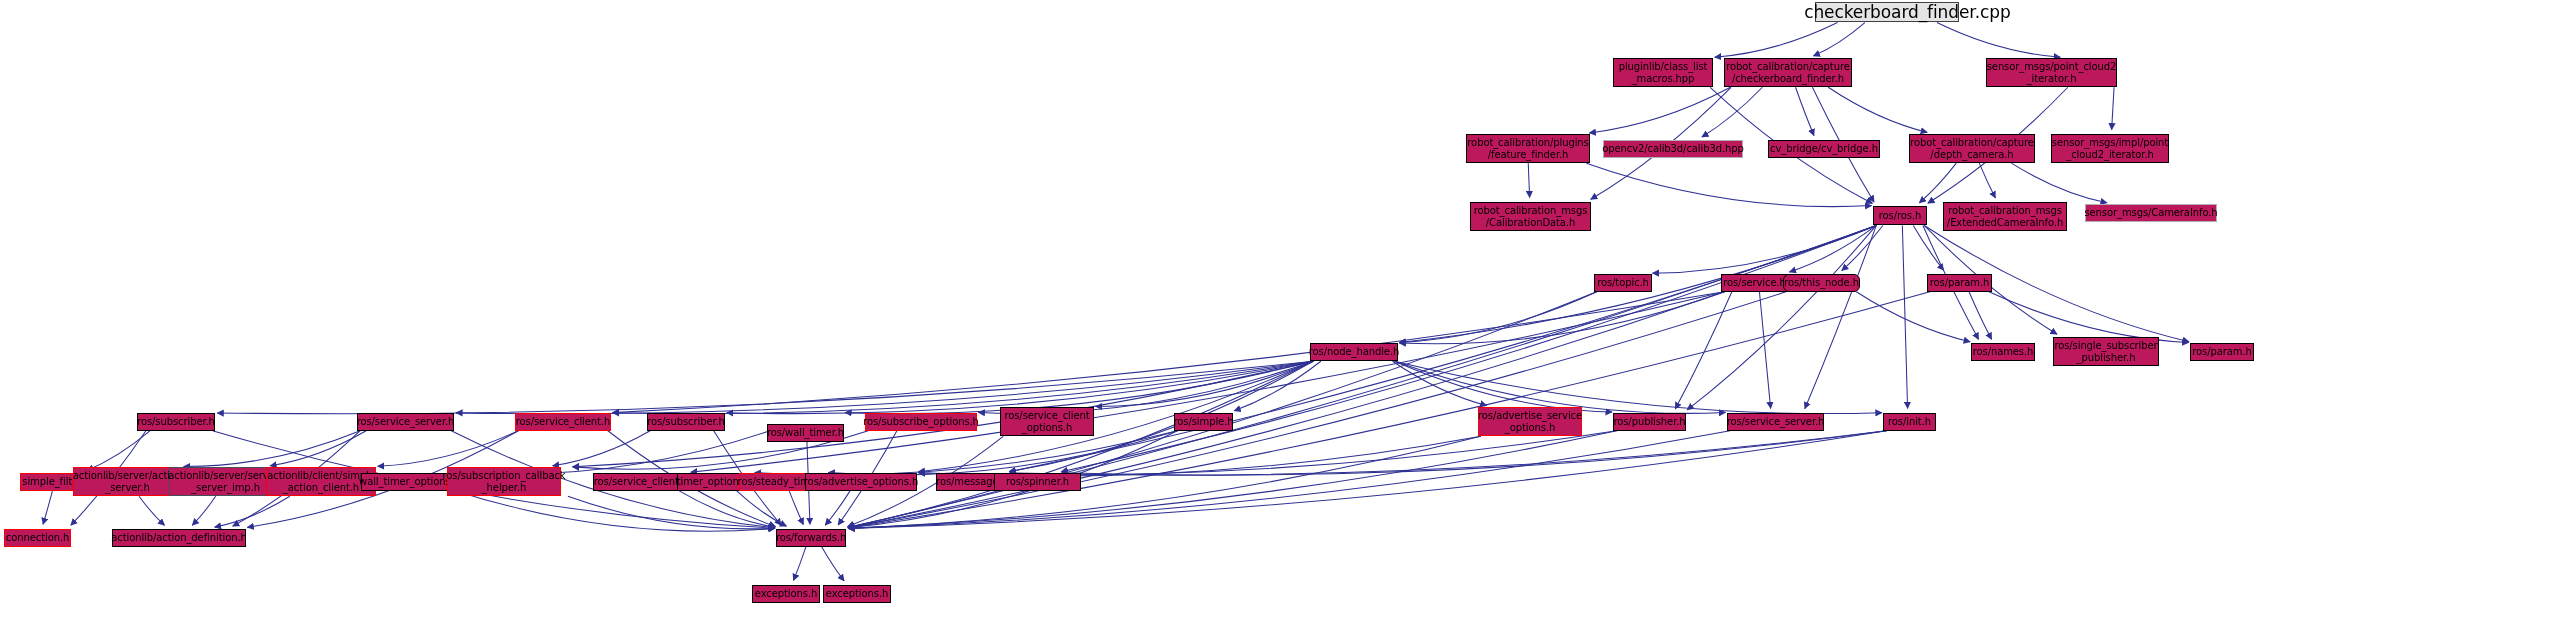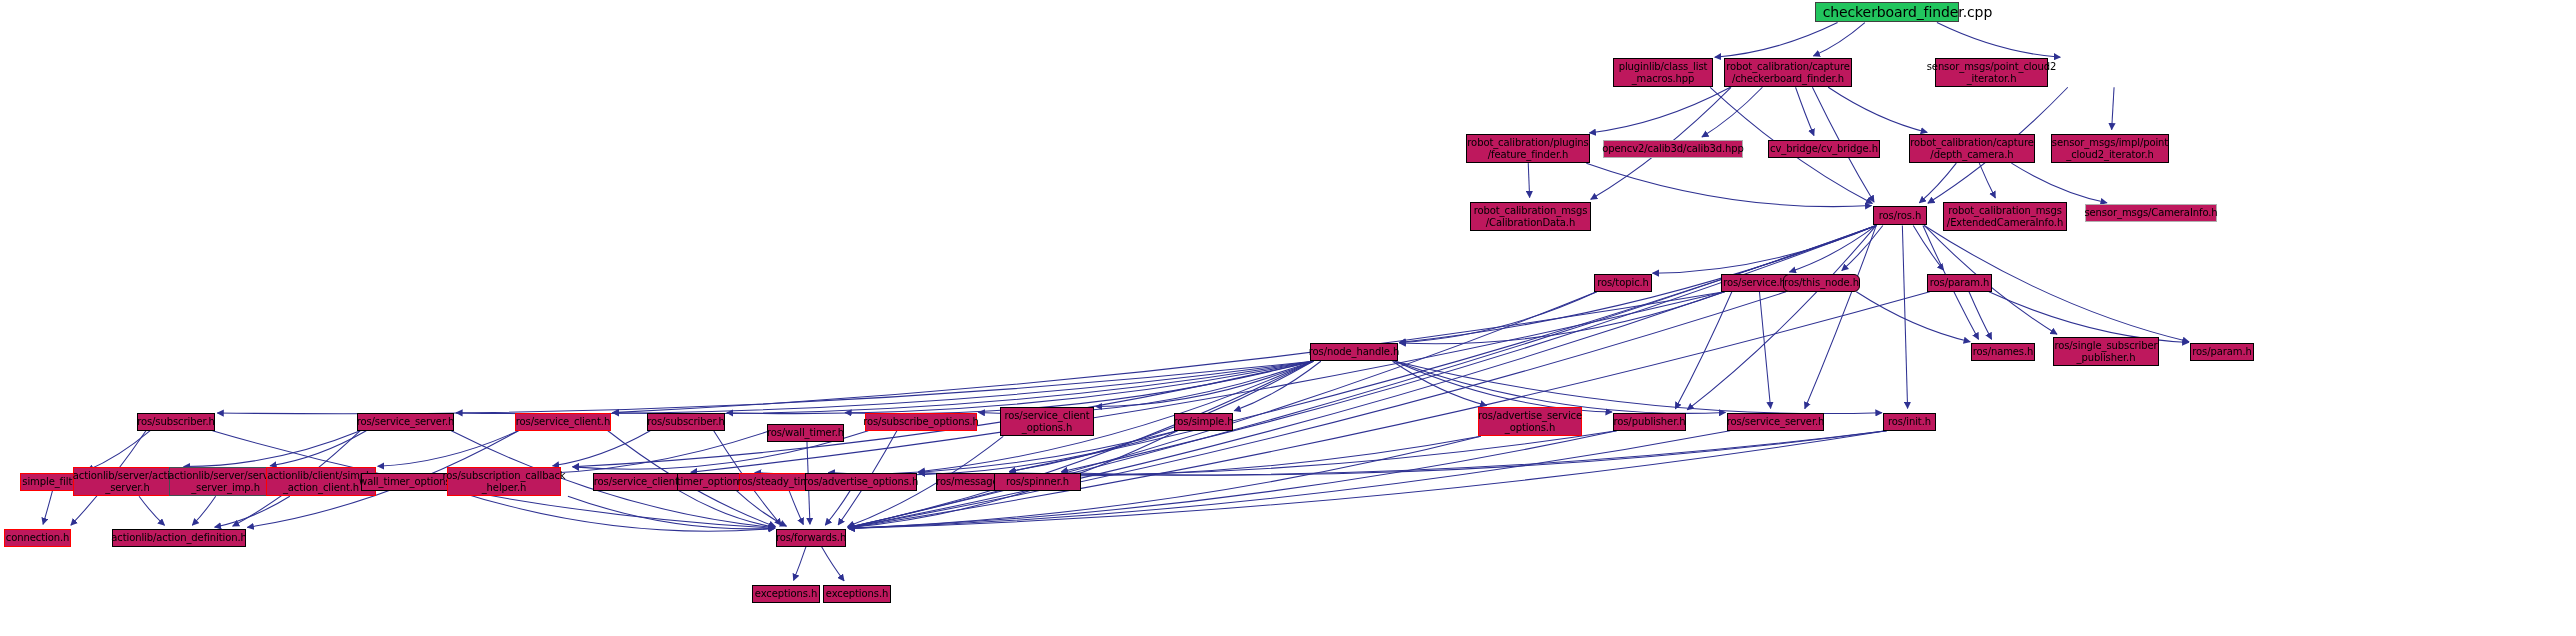--- a/index.html
+++ b/index.html
@@ -23,23 +23,23 @@
     line-height:12px;
     color:#000000;
     background:#be185d;
     border:0.8px solid #000000;
     white-space:pre-line;
     letter-spacing:-0.1px;
     padding:0 3.2px;
     z-index:5;
   }
   .node.root{
-    background:#22c55e;
+    background:#e5e5e5;
     border:1.6px solid #404040;
-    font-size:14px;
+    font-size:17px;
     padding-left:44px;
   }
   .node.red{border:1.2px solid #ff0000;}
   .node.grey{border:0.8px solid #b0b0b0;}
   .node.dark{border:1.2px solid #455050;}
 </style>
 </head>
 <body>
 
 <div id="canvas">
@@ -150,21 +150,21 @@
         <path d="M 1064.36 614 Q 1048.7582461873094 639.0412449023374 1033.1564923746187 657.1384898046749" marker-end="url(#arrow)"></path>
         <path d="M 1009.07 684 Q 1001.2848321335439 706.9481302488601 993.4996642670878 726.3682604977201" marker-end="url(#arrow)"></path>
         <path d="M 1028.43 684 Q 1042.598927626084 708.6592125806585 1056.7678552521681 726.9904251613169" marker-end="url(#arrow)"></path>
       </g>
   </svg>
 <div class="node root" style="left: 1815px; top: 2.4px; width: 144px; height: 20px;">checkerboard_finder.cpp</div>
     <div class="node " style="left: 1613px; top: 58px; width: 100px; height: 29px;">pluginlib/class_list
 _macros.hpp</div>
     <div class="node " style="left: 1724px; top: 58px; width: 128px; height: 29px;">robot_calibration/capture
 /checkerboard_finder.h</div>
-    <div class="node " style="left: 1935px; top: 58px; width: 113px; height: 29px;">sensor_msgs/point_cloud2
+    <div class="node " style="left: 1986px; top: 58px; width: 131px; height: 29px;">sensor_msgs/point_cloud2
 _iterator.h</div>
     <div class="node " style="left: 1466px; top: 134px; width: 124px; height: 29px;">robot_calibration/plugins
 /feature_finder.h</div>
     <div class="node grey" style="left: 1603px; top: 140px; width: 140px; height: 17.6px;">opencv2/calib3d/calib3d.hpp</div>
     <div class="node " style="left: 1768px; top: 140px; width: 112px; height: 17.6px;">cv_bridge/cv_bridge.h</div>
     <div class="node " style="left: 1909px; top: 134px; width: 126px; height: 29px;">robot_calibration/capture
 /depth_camera.h</div>
     <div class="node " style="left: 2051px; top: 134px; width: 118px; height: 29px;">sensor_msgs/impl/point
 _cloud2_iterator.h</div>
     <div class="node " style="left: 1470px; top: 202px; width: 121px; height: 29px;">robot_calibration_msgs

